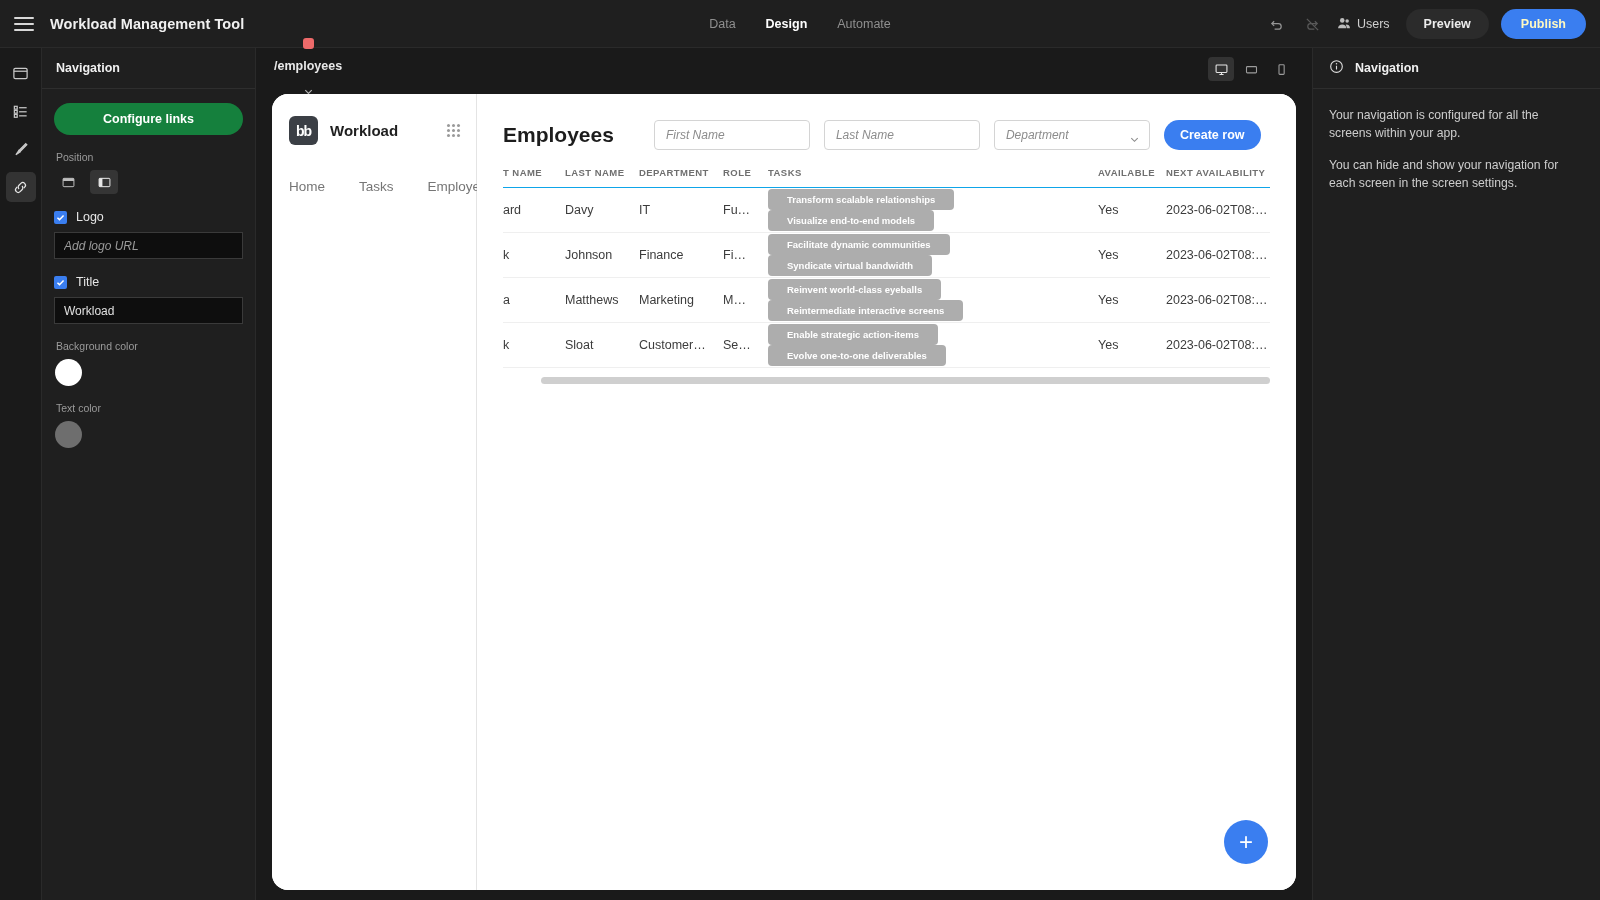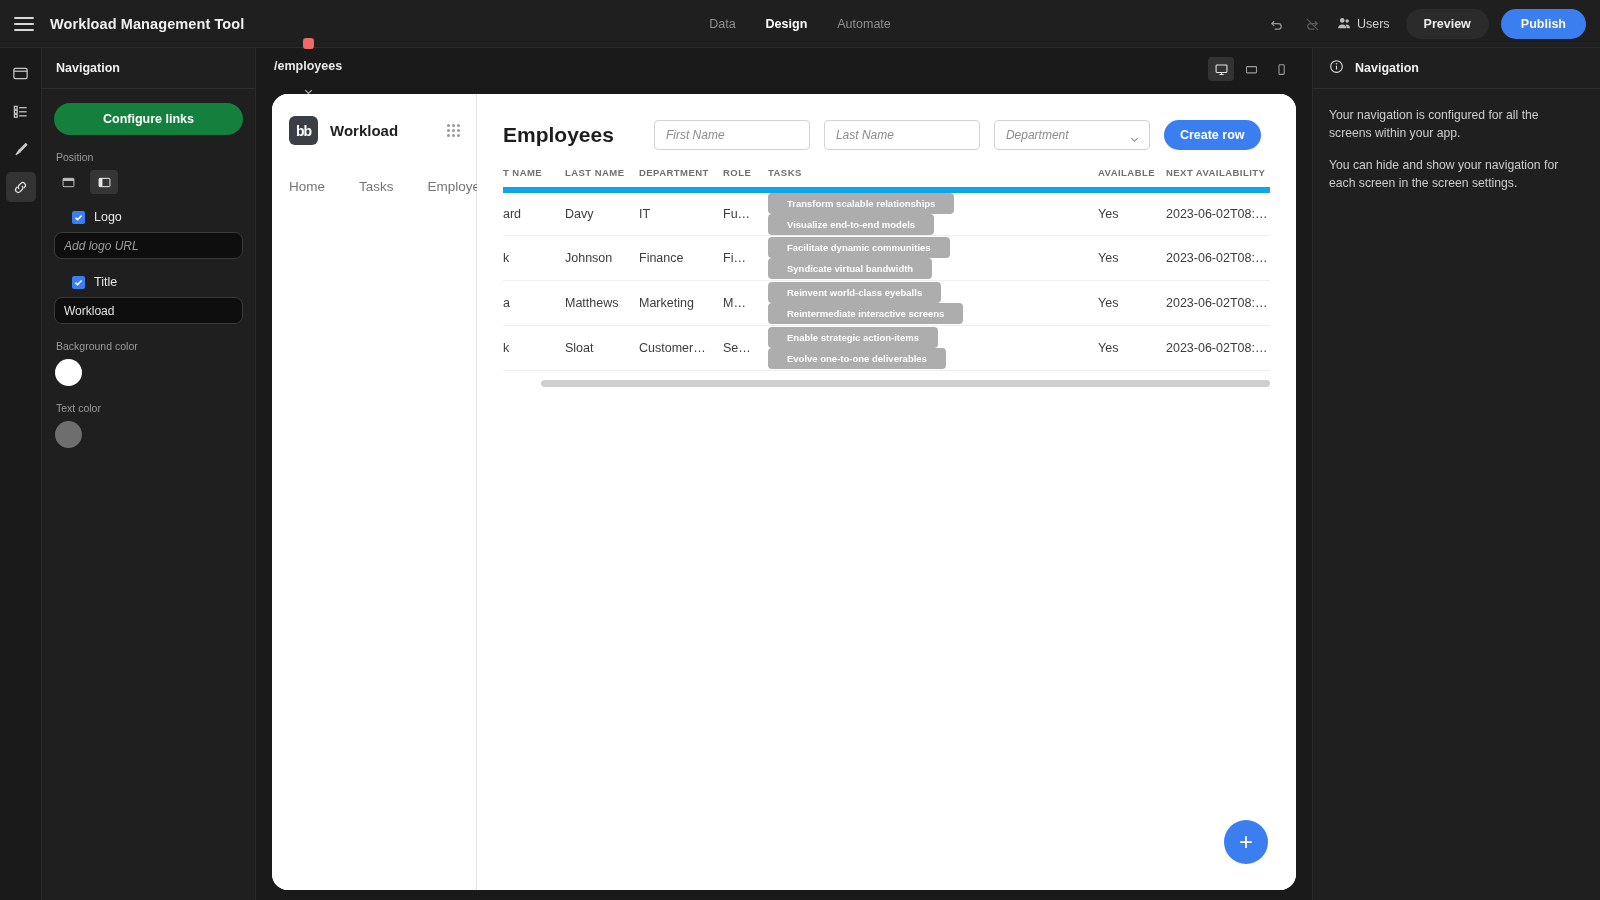--- a/index.html
+++ b/index.html
@@ -84,30 +84,30 @@
     width: 100%; background: #15803d; color: #fff; border: none; border-radius: 16px;
     padding: 9px 0; font-size: 12.5px; font-weight: bold; cursor: pointer;
   }
   .field-label { color: #9a9a9a; font-size: 10.5px; margin: 16px 0 7px 2px; }
   .pos-row { display: flex; gap: 8px; align-items: center; }
   .pos-btn {
     width: 28px; height: 24px; border-radius: 4px; display: flex;
     align-items: center; justify-content: center; cursor: pointer;
   }
   .pos-btn.active { background: #353535; }
-  .check-row { display: flex; align-items: center; gap: 9px; margin: 16px 0 8px 18px; }
+  .check-row { display: flex; align-items: center; gap: 9px; margin: 16px 0 8px 0; }
   .cbox {
     width: 13px; height: 13px; background: #3a7ef0; border-radius: 2px;
     display: flex; align-items: center; justify-content: center; cursor: pointer;
   }
   .cbox svg { display: block; }
   .check-label { color: #e6e6e6; font-size: 12.5px; }
   .text-input {
     width: 100%; height: 27px; background: #0e0e0e; border: 1px solid #3a3a3a;
-    border-radius: 8px; color: #e0e0e0; font-size: 12px; padding: 0 9px;
+    border-radius: 0; color: #e0e0e0; font-size: 12px; padding: 0 9px;
     font-family: "Liberation Sans", sans-serif;
   }
   .text-input::placeholder { color: #9b9b9b; font-style: italic; }
   .swatch {
     width: 27px; height: 27px; border-radius: 50%; cursor: pointer; margin-left: 1px;
   }
   .swatch.white { background: #ffffff; }
   .swatch.grey { background: #6e6e6e; }
 
   
@@ -180,21 +180,21 @@
   .sel-chev { position: absolute; right: 10px; top: 11px; pointer-events: none; }
   .create-btn {
     background: #3a7ef0; color: #fff; border: none; border-radius: 16px;
     height: 30px; padding: 0 16px; font-size: 12.5px; font-weight: bold; cursor: pointer;
   }
 
   .tablewrap { margin: 17px 26px 0 26px; position: relative; }
   table { border-collapse: collapse; width: 100%; table-layout: fixed; }
   thead th {
     text-align: left; font-size: 9.5px; font-weight: bold; color: #6f6f6f;
-    letter-spacing: .45px; padding: 0 0 9px 0; border-bottom: 6px solid #0ea5e9;
+    letter-spacing: .45px; padding: 0 0 9px 0; border-bottom: 1px solid #0ea5e9;
   }
   tbody td {
     font-size: 12.5px; color: #3c3c3c; height: 45px; vertical-align: middle;
     border-bottom: 1px solid #efefef;
   }
   .col-first { width: 62px; }
   .col-last { width: 74px; }
   .col-dept { width: 84px; }
   .col-role { width: 45px; }
   .col-tasks { width: auto; }

